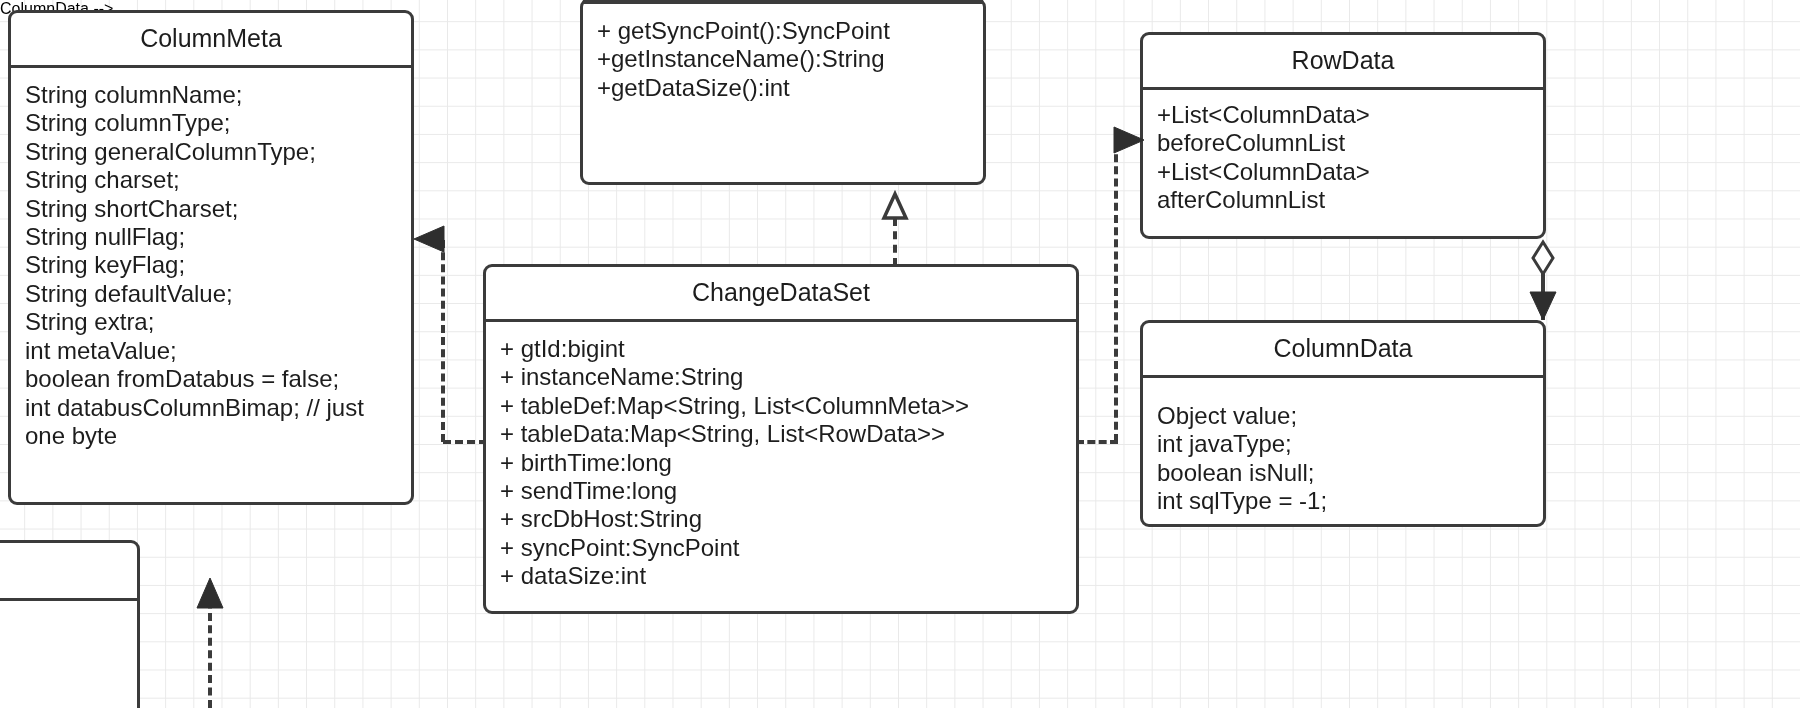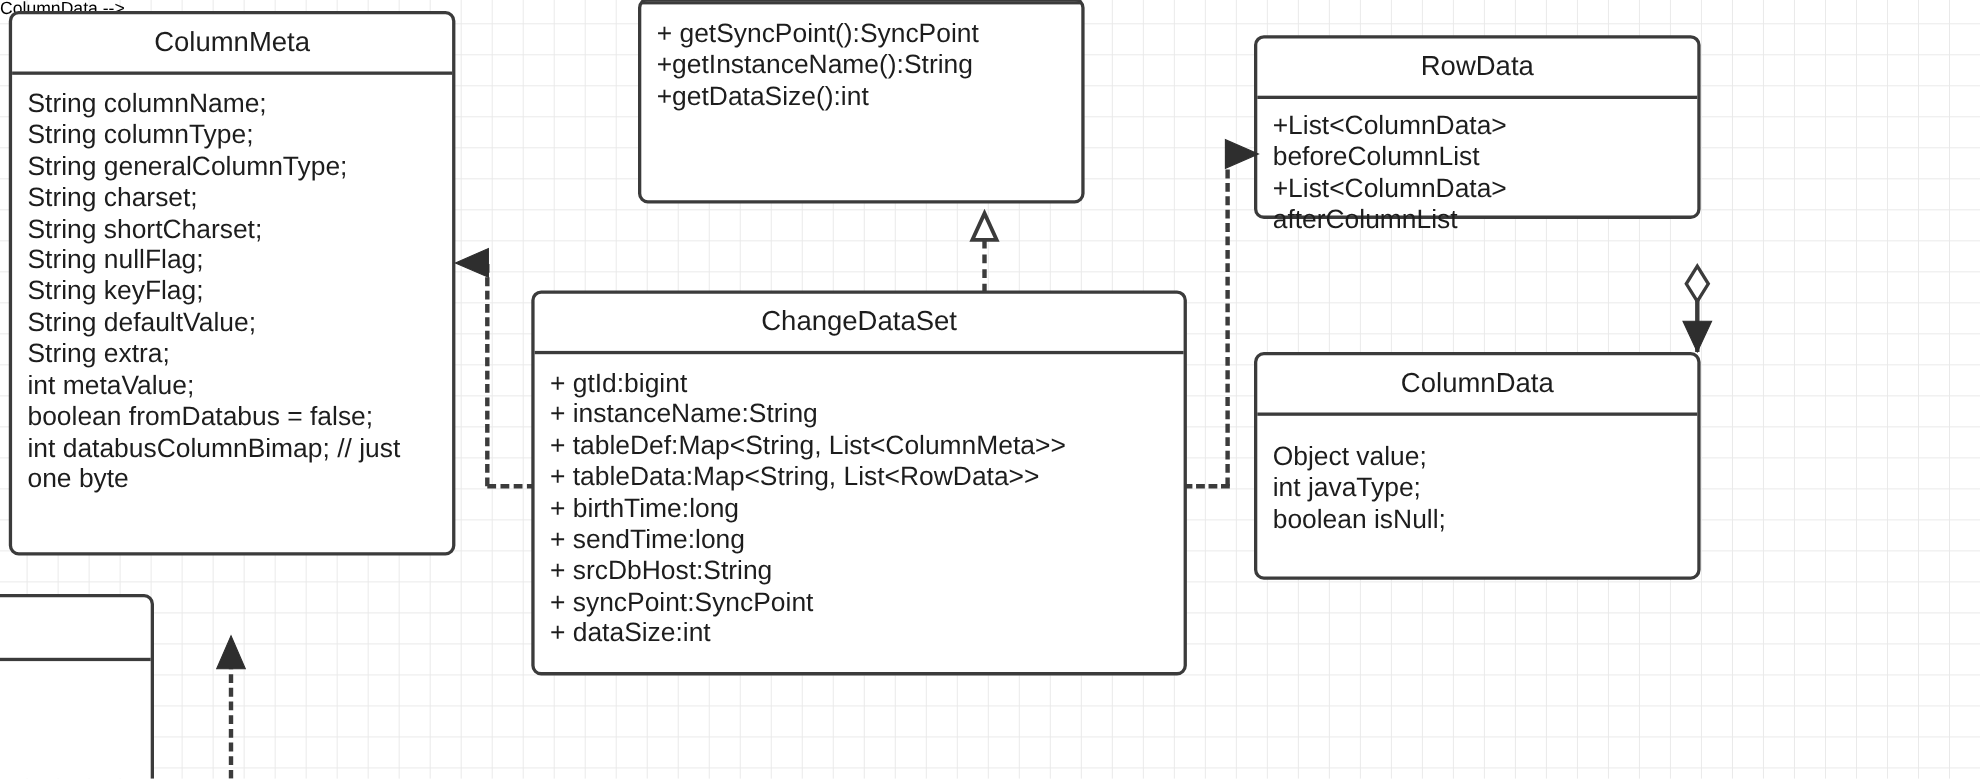--- a/index.html
+++ b/index.html
@@ -157,21 +157,21 @@
   <div class="uml-class" style="left:580px; top:-2px; width:406px; height:187px;">
     <div class="uml-divider"></div>
     <div class="uml-body">
       <div class="uml-line">+ getSyncPoint():SyncPoint</div>
       <div class="uml-line">+getInstanceName():String</div>
       <div class="uml-line">+getDataSize():int</div>
     </div>
   </div>
 
   
-  <div class="uml-class" style="left:1140px; top:32px; width:406px; height:167px;">
+  <div class="uml-class" style="left:1140px; top:32px; width:406px; height:207px;">
     <div class="uml-title">RowData</div>
     <div class="uml-divider"></div>
     <div class="uml-body" style="padding-top:11px;">
       <div class="uml-line">+List&lt;ColumnData&gt; beforeColumnList</div>
       <div class="uml-line">+List&lt;ColumnData&gt; afterColumnList</div>
     </div>
   </div>
 
   
   <div class="uml-class" style="left:483px; top:264px; width:596px; height:350px;">
@@ -191,16 +191,17 @@
   </div>
 
   
   <div class="uml-class" style="left:1140px; top:320px; width:406px; height:207px;">
     <div class="uml-title">ColumnData</div>
     <div class="uml-divider"></div>
     <div class="uml-body" style="padding-top:24px;">
       <div class="uml-line">Object value;</div>
       <div class="uml-line">int javaType;</div>
       <div class="uml-line">boolean isNull;</div>
+      <div class="uml-line">int sqlType = -1;</div>
     </div>
   </div>
 
 </div>
 
 </body></html>

